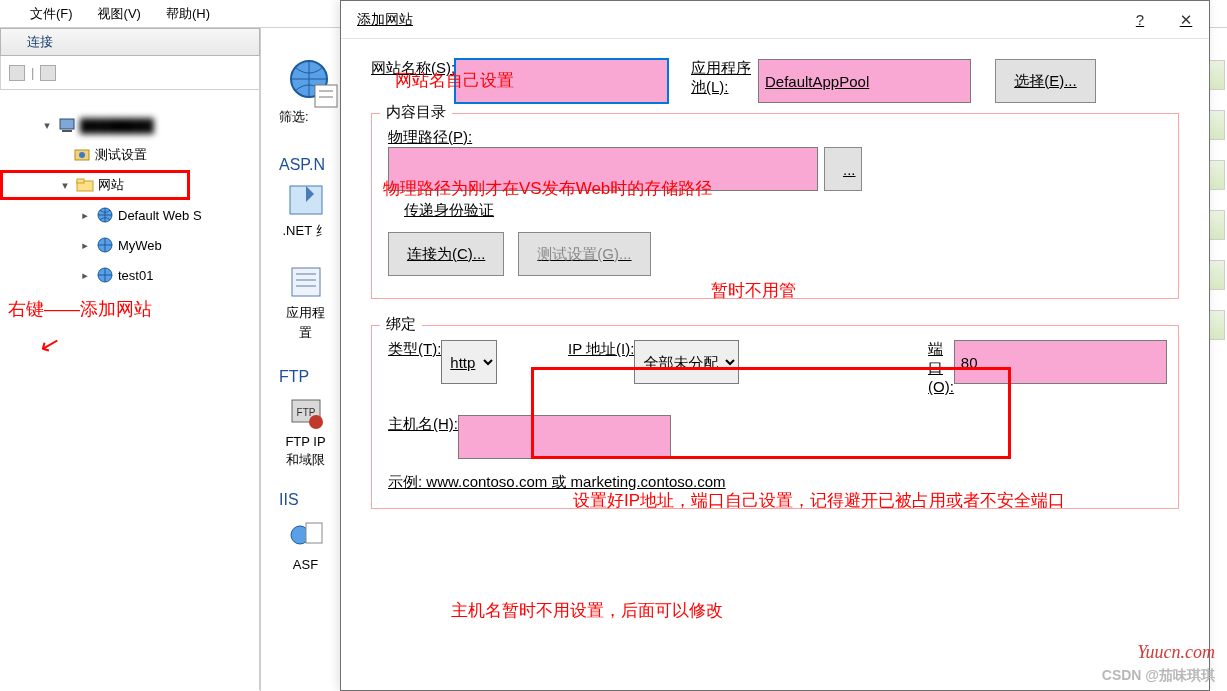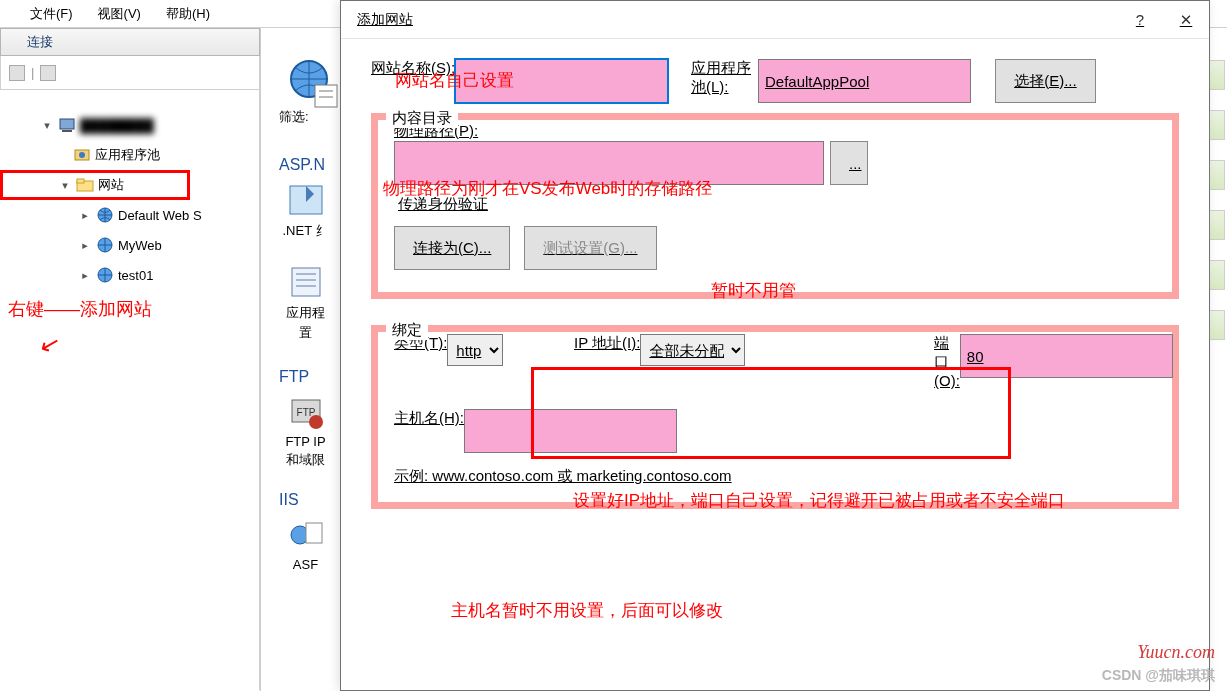--- a/index.html
+++ b/index.html
@@ -45,25 +45,25 @@
 
 .dlg-body { padding: 20px 30px 10px 30px; position:relative; height:calc(100% - 38px); }
 .dlg-ico { position:absolute; left:-54px; top:56px; width:54px; height:54px; }
 
 .row { display:flex; gap:20px; margin-bottom:6px; }
 .col { display:flex; }
 label.fld { font-size:15px; margin-bottom:6px; }
 input.txt { height:44px; border:1px solid #7a7a7a; padding:0 6px; font-size:15px; background:#f9a8d4; }
 input.txt.focus { border:1px solid #0078d7; outline:1px solid #0078d7; }
 input.txt[readonly] { color:#000; }
-select.sel { height:32px; border:1px solid #7a7a7a; font-size:15px; padding:0 4px; background:#efefef; }
+select.sel { height:44px; border:1px solid #7a7a7a; font-size:15px; padding:0 4px; background:#efefef; }
 button.btn { height:44px; border:1px solid #888; background:#e1e1e1; padding:0 18px; font-size:15px; cursor:pointer; }
 button.btn:disabled { color:#888; }
 .browse { width:34px; padding:0; }
-.group { border:7px solid #fca5a5; padding:2px 16px 16px; margin-top:10px; position:relative; }
+.group { border:1px solid #fca5a5; padding:14px 16px 16px; margin-top:10px; position:relative; }
 .group-title { position:absolute; top:-11px; left:8px; background:#fff; padding:0 6px; font-size:15px; }
 
 .red-text { color:#ff0000; font-size:17px; position:absolute; pointer-events:none; }
 .red-border { border:3px solid #ff0000; position:absolute; pointer-events:none; }
 
 .example { font-size:15px; margin-top:14px; }
 
 .watermark { position:absolute; right:12px; bottom:28px; color:#d43a3a; font-size:18px; font-style:italic; font-family: Georgia, serif;}
 .csdn { position:absolute; right:12px; bottom:6px; color:#b8b8b8; font-size:14px;font-weight:bold; }
 
@@ -99,21 +99,21 @@
     <span class="blurred">████████</span>
   </div>
   <div class="tree-row indent2">
     <span class="exp"></span>
     <span class="ico">
         <svg width="18" height="18">
           <rect x="2" y="4" width="14" height="10" fill="#f2d27a" stroke="#b58c1e"></rect>
           <circle cx="9" cy="9" r="3" fill="#3a7bc8"></circle>
         </svg>
       </span>
-    <span>应用程序池</span>
+    <span>测试设置</span>
   </div>
   <div class="tree-row indent2 red-box" style="width:190px;">
     <span class="exp">▾</span>
     <span class="ico">
         <svg width="18" height="18">
           <rect x="1" y="5" width="16" height="10" fill="#ffe08a" stroke="#c9a227"></rect>
           <rect x="1" y="3" width="7" height="4" fill="#ffe08a" stroke="#c9a227"></rect>
         </svg>
       </span>
     <span>网站</span>
@@ -217,21 +217,21 @@
       </div>
     </div>
 
     <div class="group">
       <span class="group-title">内容目录</span>
       <label class="fld">物理路径(P):</label>
       <div class="row" style="gap:6px; margin-bottom:10px">
         <input class="txt" type="text" style="width: 430px;" value="">
         <button class="btn browse">...</button>
       </div>
-      <div style="font-size:15px; margin:6px 4px 12px">传递身份验证</div>
+      <div style="font-size:15px; margin:6px 16px 12px">传递身份验证</div>
       <div class="row" style="gap:14px">
         <button class="btn">连接为(C)...</button>
         <button class="btn" disabled="">测试设置(G)...</button>
       </div>
     </div>
 
     <div class="group" style="margin-top:26px">
       <span class="group-title">绑定</span>
       <div class="row">
         <div class="col" style="width:160px">

